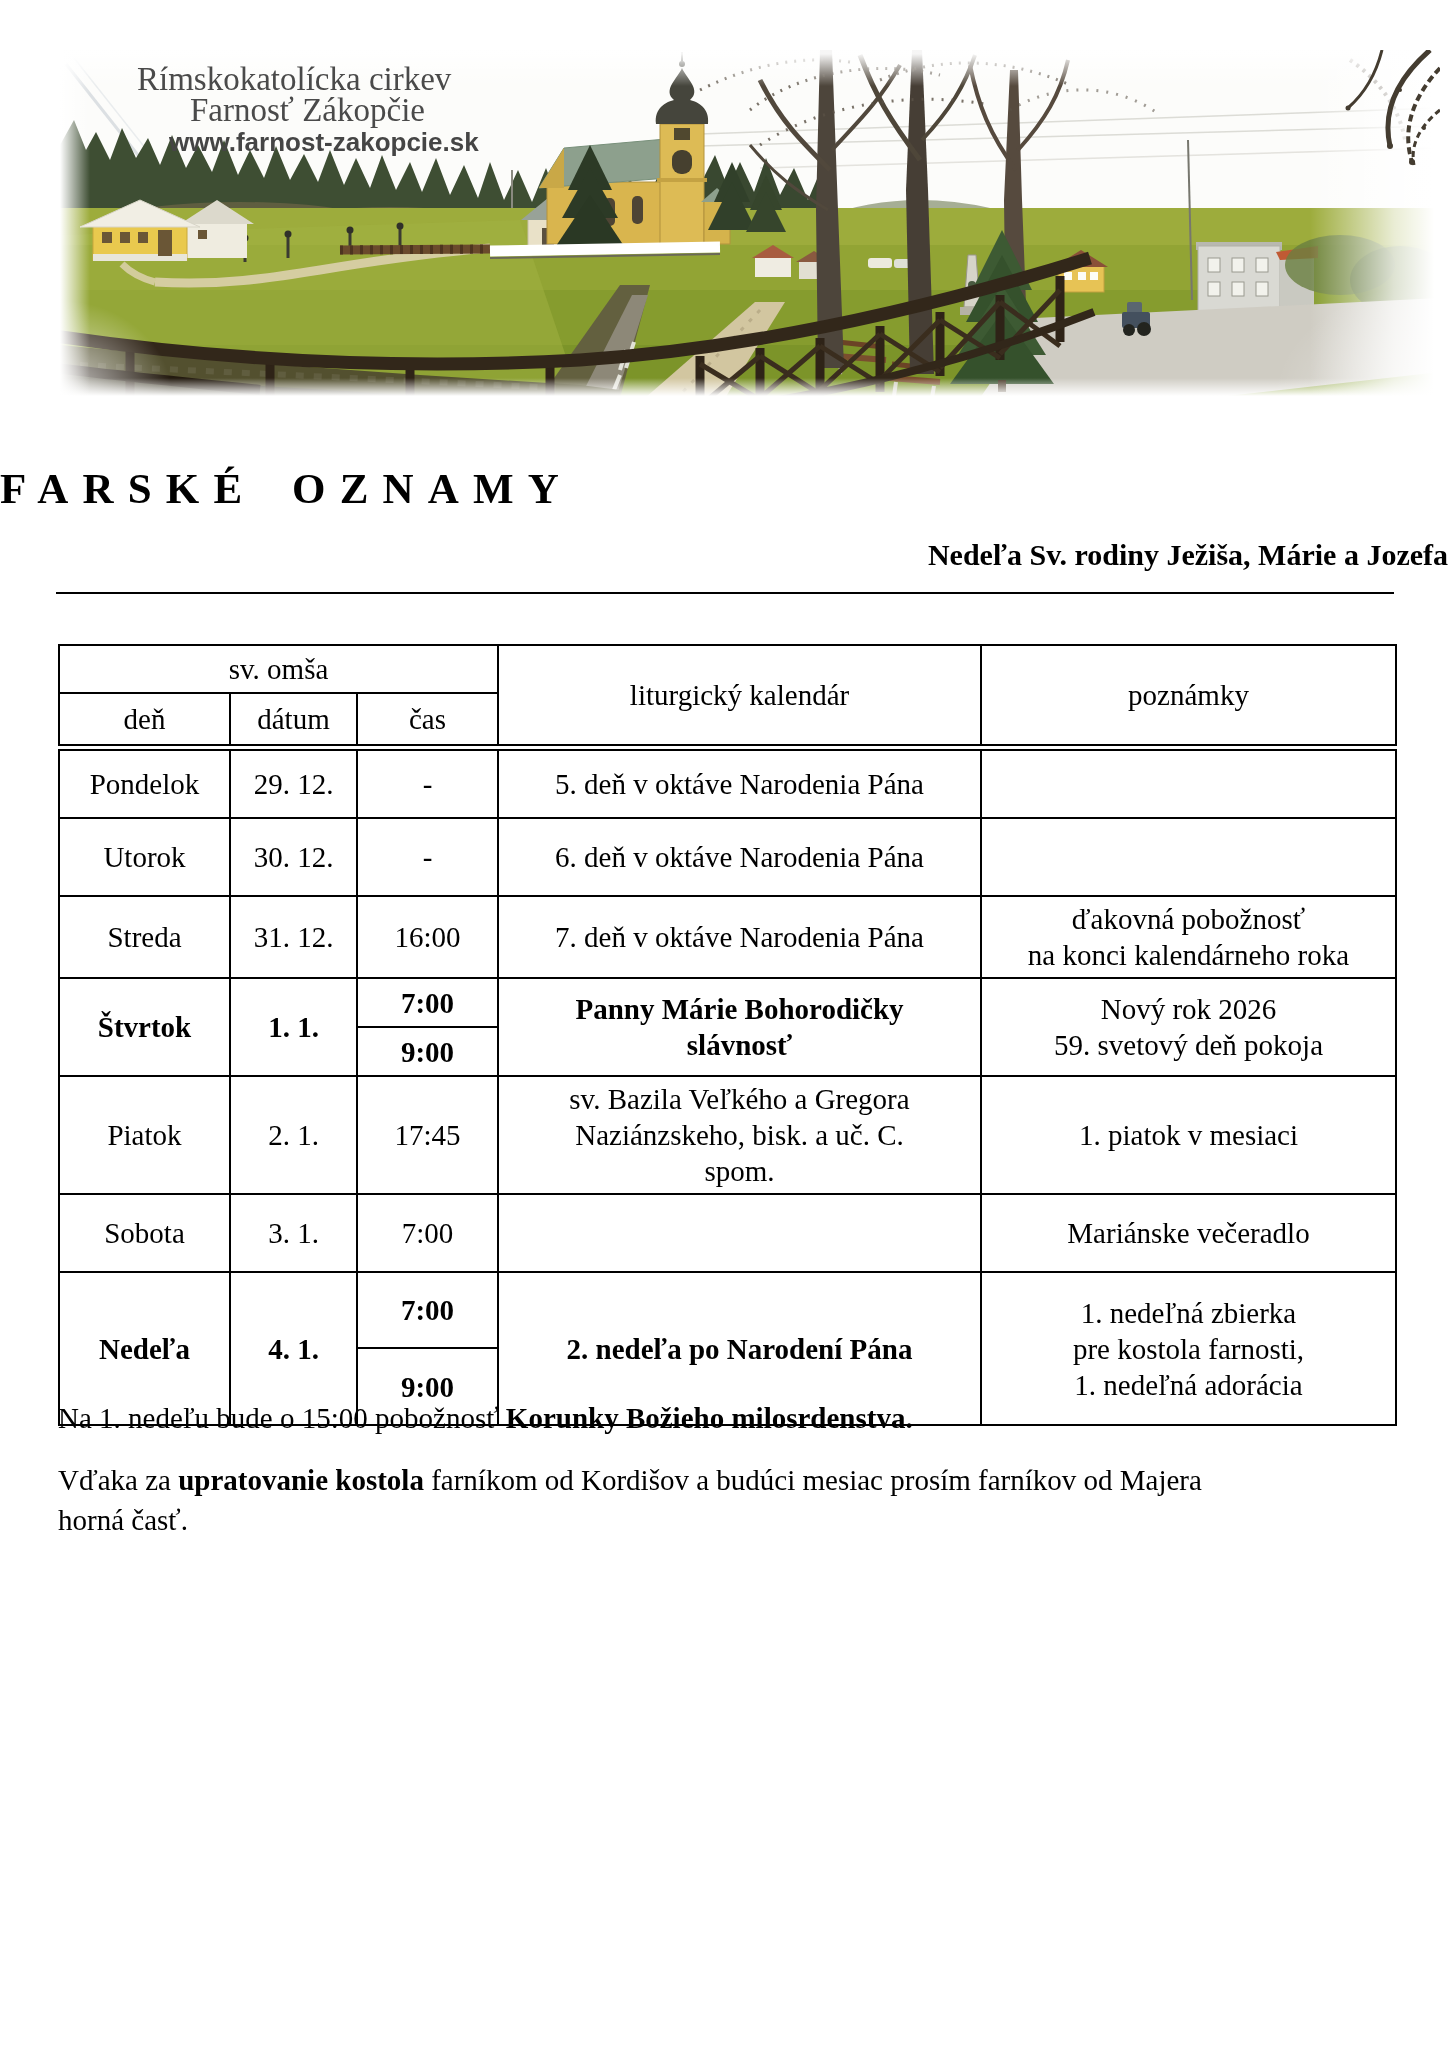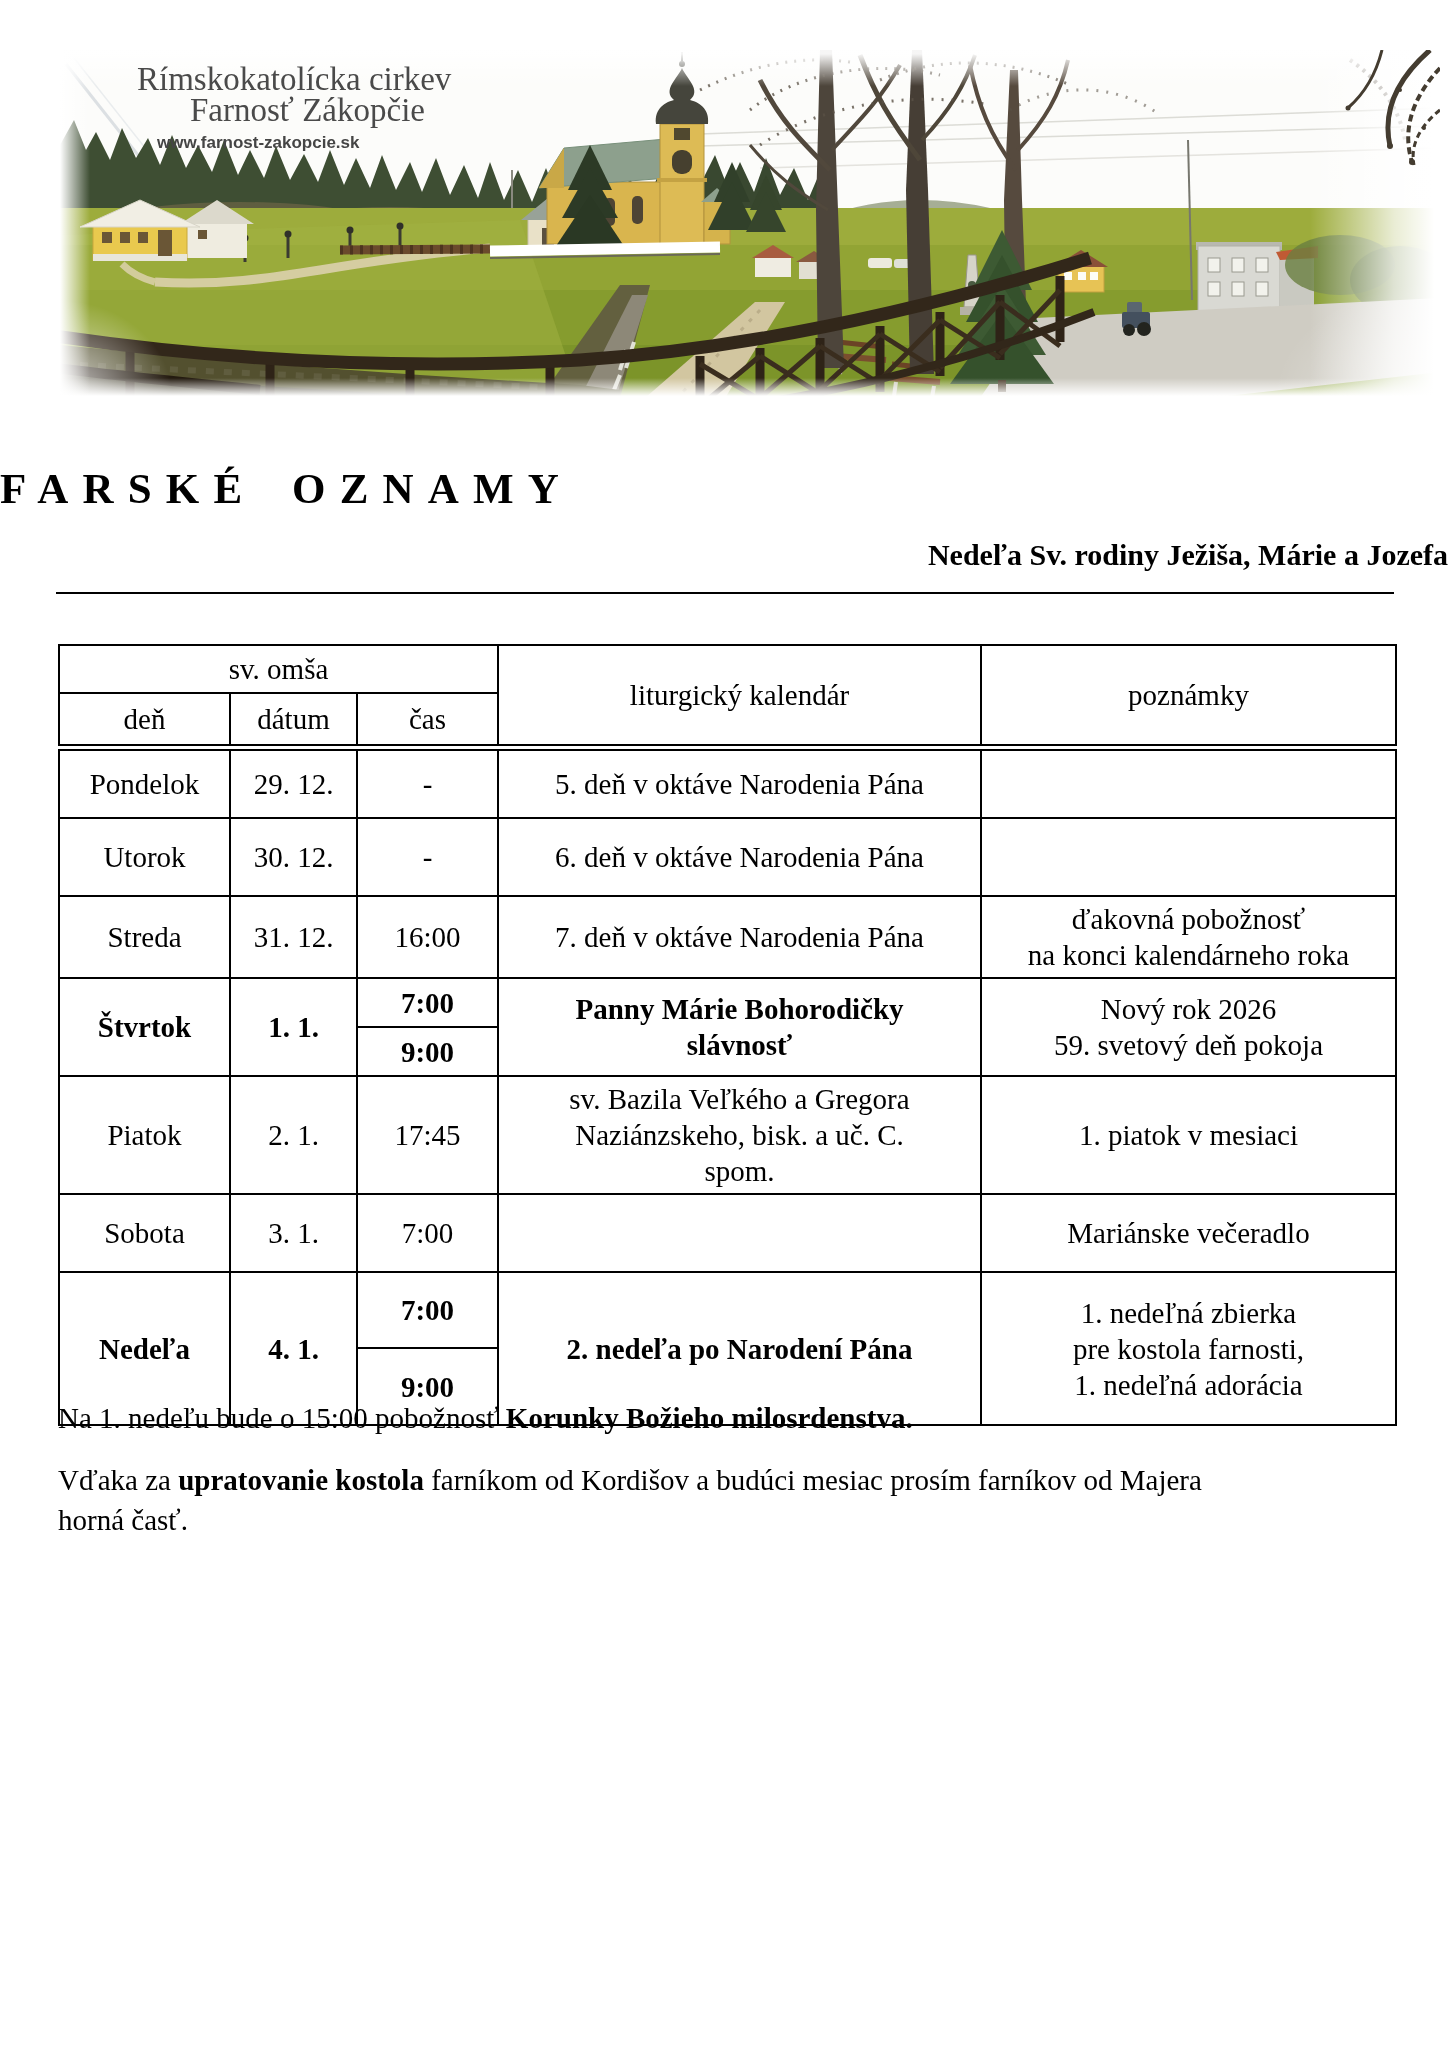--- a/index.html
+++ b/index.html
@@ -15,21 +15,21 @@
      linear-gradient(270deg,#fff 6px,rgba(255,255,255,.78) 46px,rgba(255,255,255,0) 130px),
      linear-gradient(180deg,rgba(255,255,255,.95) 4px,rgba(255,255,255,0) 36px),
      linear-gradient(0deg,#fff 2px,rgba(255,255,255,0) 20px),
      radial-gradient(150px 130px at 0% 100%,rgba(255,255,255,.85),rgba(255,255,255,0) 75%),
      radial-gradient(230px 160px at 100% 100%,rgba(255,255,255,.55),rgba(255,255,255,0) 72%);}
   .photo .twigs{position:absolute;right:0;top:0;z-index:3;}
   .ph-text{position:absolute;left:77px;top:14px;z-index:4;color:#4a4a4a;}
   .ph-text .ph1,.ph-text .ph2{font-size:33px;line-height:31px;}
   .ph-text .ph2{margin-left:53px;}
   .ph-text .ph3{font-family:"Liberation Sans","DejaVu Sans",sans-serif;font-weight:bold;
-                font-size:17px;line-height:33px;margin-left:20px;color:#454545;}
+                font-size:26px;line-height:33px;margin-left:32px;color:#454545;}
 
   
   .title{position:absolute;left:0;top:464px;width:1448px;text-align:left;
          font-size:43px;font-weight:bold;letter-spacing:.33em;word-spacing:.25em;}
   .subtitle{position:absolute;left:0;top:538px;width:1448px;text-align:right;
             font-size:30px;font-weight:bold;}
 
   
   .table-top-rule{position:absolute;left:56px;top:592px;width:1338px;height:2px;background:#000;}
   .tbl-wrap{position:absolute;left:58px;top:632px;margin-top:12px;}

